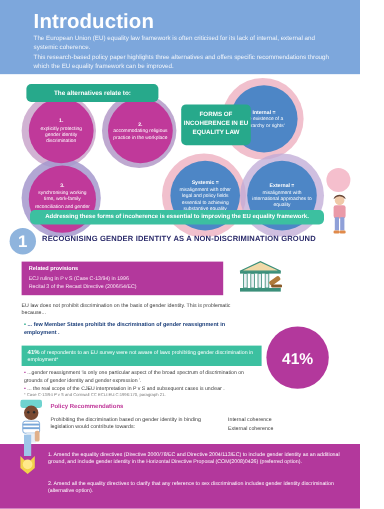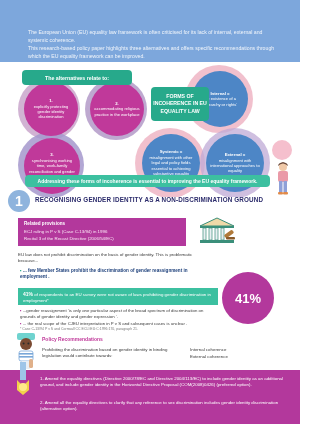--- a/index.html
+++ b/index.html
@@ -171,20 +171,21 @@
   .rec-1 { top: 6px; }
   .rec-2 { top: 30px; }
   .ribbon { position: absolute; left: 14px; top: 362px; width: 18px; height: 34px; }
 </style>
 </head>
 <body>
 
 <div class="page">
 
   <div class="header">
+    <div class="header-title">Introduction</div>
     <div class="header-p1">The European Union (EU) equality law framework is often criticised for its lack of internal, external and systemic coherence.</div>
     <div class="header-p2">This research-based policy paper highlights three alternatives and offers specific recommendations through which the EU equality framework can be improved.</div>
   </div>
 
   <div class="band">
 
     <div class="halo h1"></div>
     <div class="halo h2"></div>
     <div class="halo h3"></div>
     <div class="halo h4"></div>

